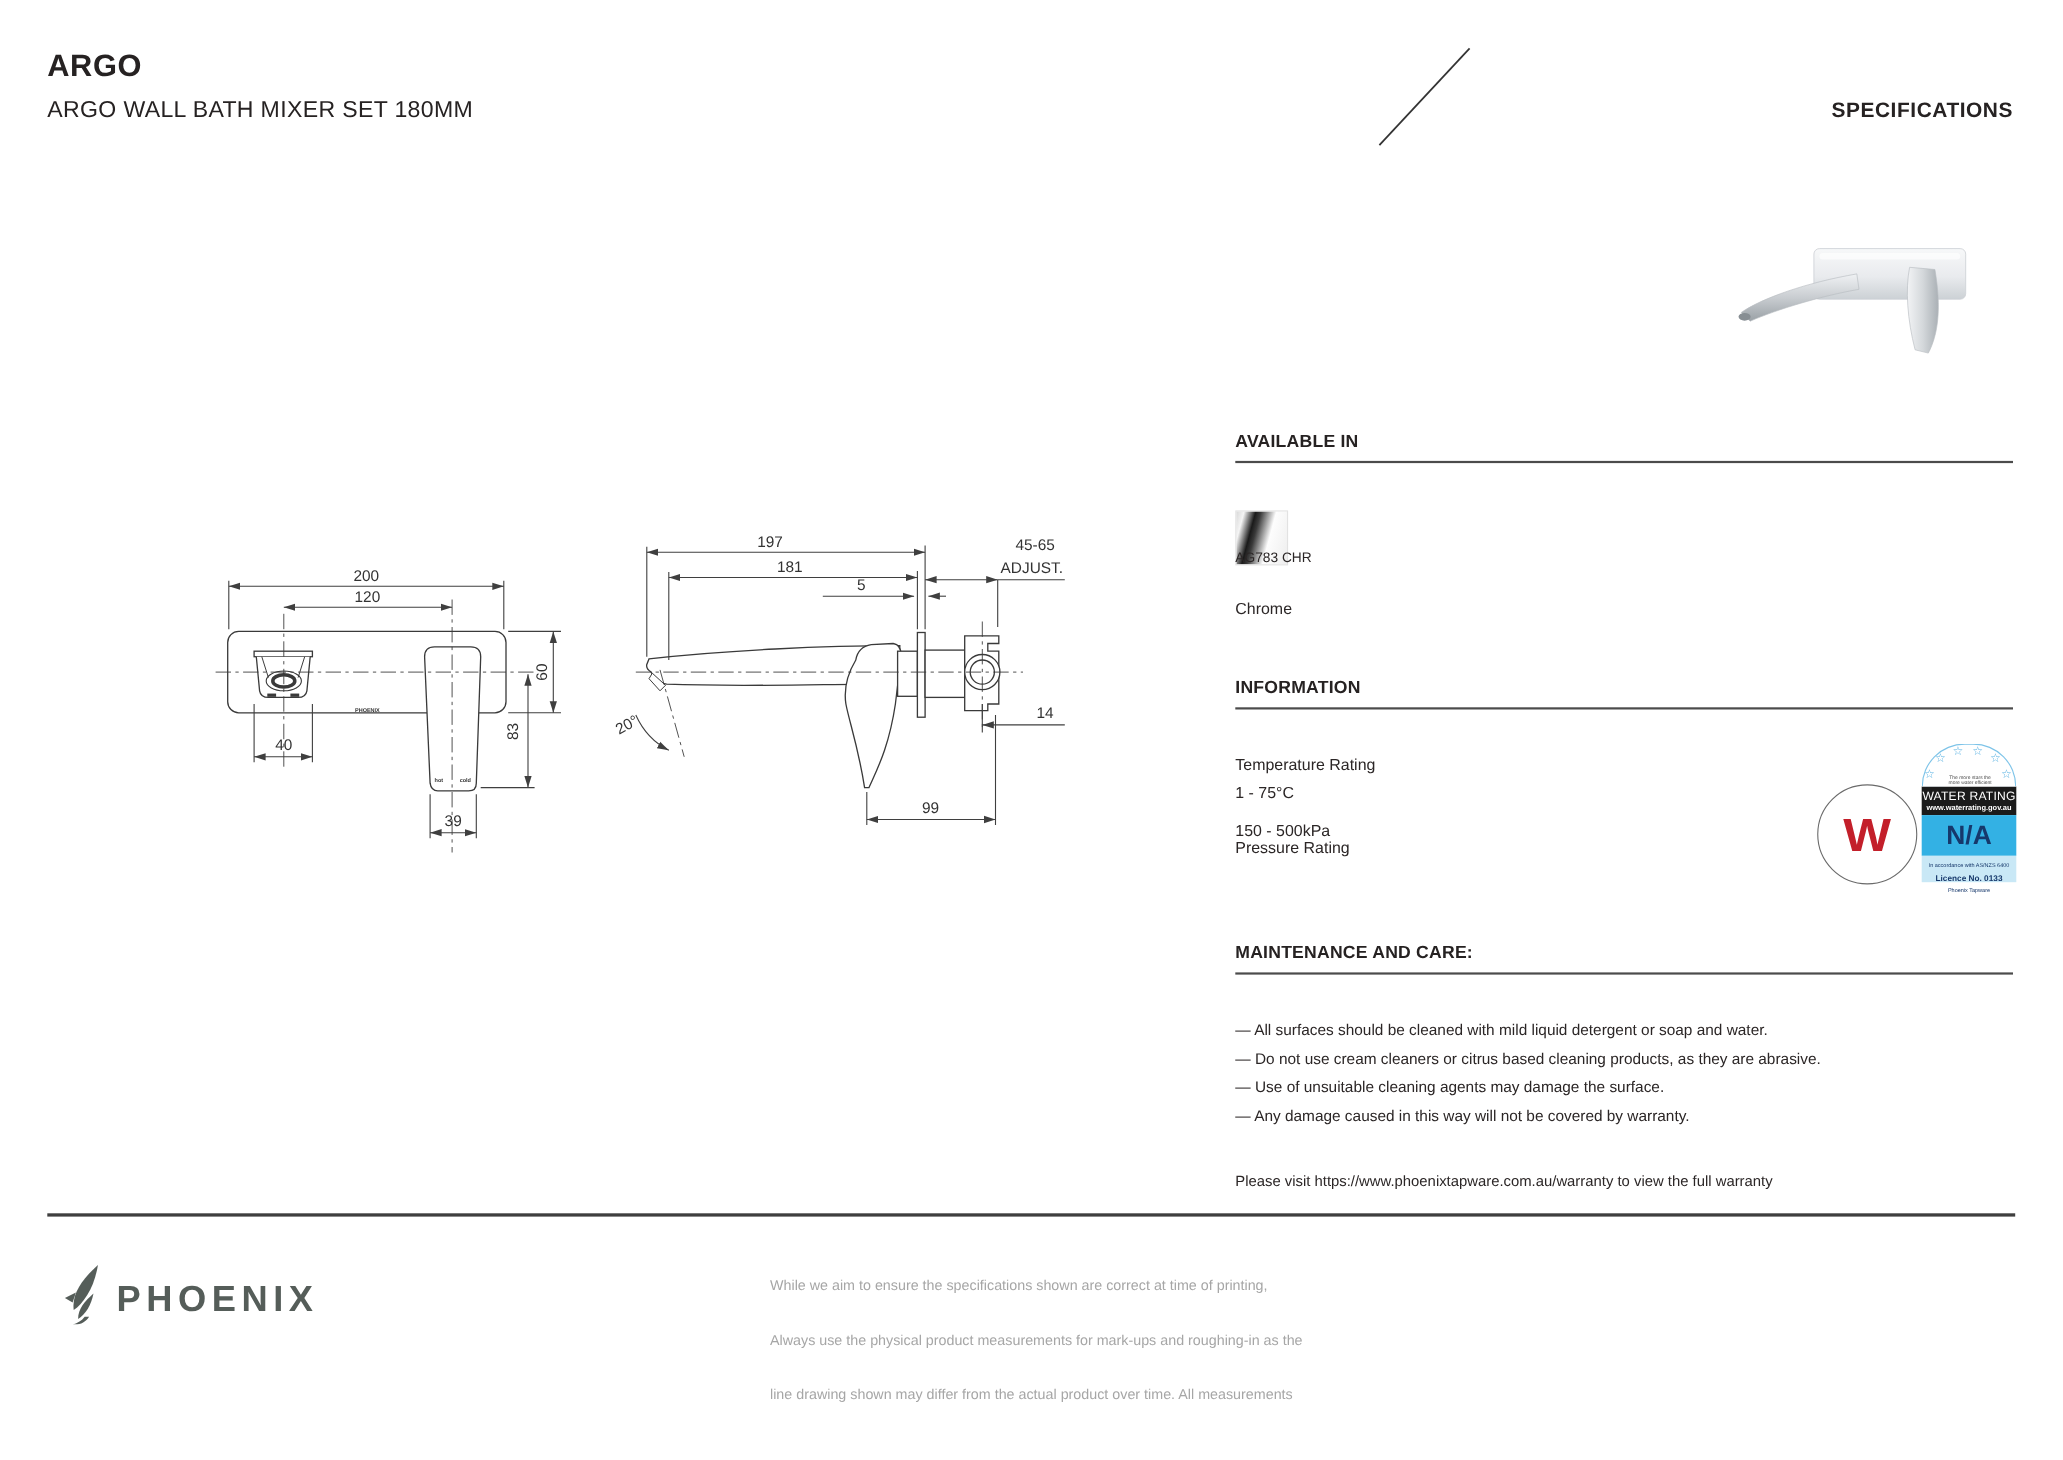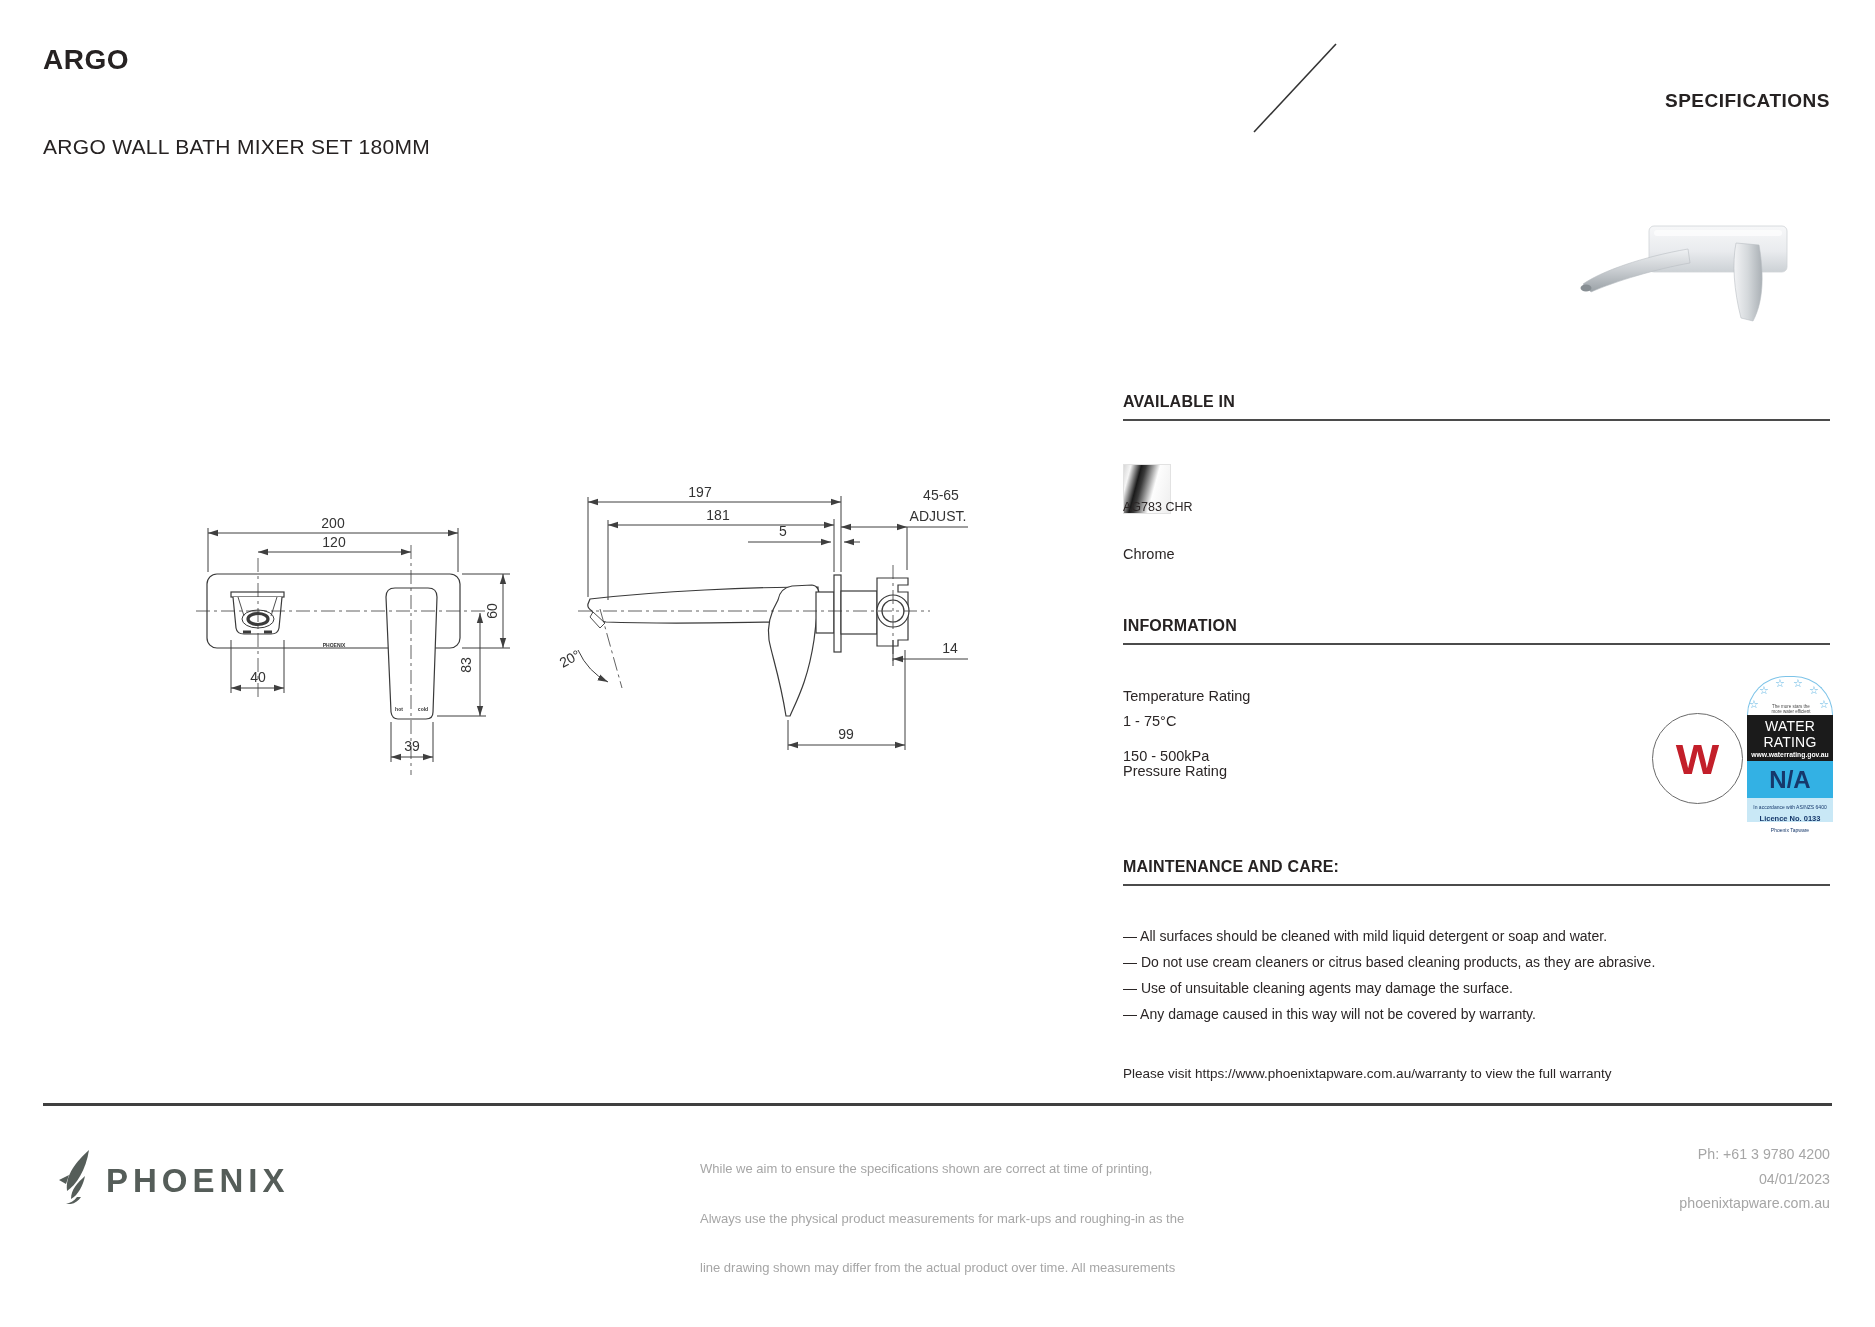--- a/index.html
+++ b/index.html
@@ -24,38 +24,38 @@
              display:flex;align-items:center;justify-content:center;}
   .wm-w{font-size:46px;font-weight:800;color:#c31f2a;transform:scaleY(.92);}
   
   .wr{width:86px;font-family:"Liberation Sans",sans-serif;}
   .wr-dome{position:relative;height:38px;border:1.2px solid #7cc3e8;border-bottom:none;
            border-radius:43px 43px 0 0;background:#fff;}
   .wr-star{position:absolute;font-size:11px;color:#5fb4e3;line-height:10px;}
   .wr-tag{position:absolute;left:20px;bottom:1px;width:46px;font-size:4.5px;line-height:5px;
           text-align:center;color:#4a4a4a;}
   .wr-bar{background:#1b1b1b;color:#fff;text-align:center;padding:3px 0 3px 0;}
-  .wr-bar-title{font-size:14px;letter-spacing:.2px;}
+  .wr-bar-title{font-size:11px;letter-spacing:.2px;}
   .wr-bar-url{font-size:6.8px;font-weight:700;margin-top:1px;}
   .wr-na{background:#33b1e4;height:37px;display:flex;align-items:center;justify-content:center;}
   .wr-na span{font-size:24px;font-weight:800;color:#16386b;}
   .wr-bot{background:#c9e8f6;height:24px;text-align:center;color:#16386b;}
   .wr-std{font-size:5px;padding-top:6px;}
   .wr-lic{font-size:7.5px;font-weight:700;margin-top:4px;}
   .wr-brand{font-size:5px;margin-top:4px;}
   .logo-text{font-size:33px;font-weight:700;letter-spacing:5px;color:#555d59;}
   svg text{font-family:"Liberation Sans",sans-serif;}
 </style>
 </head>
 <body>
 
 <div id="page">
 
   <div class="abs title" style="left:43px;top:44px;">ARGO</div>
-  <div class="abs subtitle" style="left:43px;top:88px;margin-top:47px;">ARGO WALL BATH MIXER SET 180MM</div>
+  <div class="abs subtitle" style="left:43px;top:88px;">ARGO WALL BATH MIXER SET 180MM</div>
 
   <svg class="abs" style="left:1248px;top:38px;" width="94" height="98" viewBox="0 0 94 98">
     <line x1="6" y1="94" x2="88" y2="6" stroke="#333333" stroke-width="1.6"></line>
   </svg>
   <div class="abs spec-label" style="left:1400px;top:90px;width:430px;">SPECIFICATIONS</div>
 
   <svg class="abs" style="left:1555px;top:170px;" width="260" height="160" viewBox="1555 170 260 160">
     <defs>
       <linearGradient id="pg" x1="0" y1="0" x2="0" y2="1">
         <stop offset="0" stop-color="#f7f8f9"></stop>
@@ -261,19 +261,14 @@
     </g>
   </svg>
   <div class="abs logo-text" style="left:106px;top:1162px;">PHOENIX</div>
 
   <div class="abs" style="left:700px;top:1130px;width:560px;">
     <div class="disc-line">While we aim to ensure the specifications shown are correct at time of printing,</div>
     <div class="disc-line">Always use the physical product measurements for mark-ups and roughing-in as the</div>
     <div class="disc-line">line drawing shown may differ from the actual product over time. All measurements</div>
   </div>
 
-  <div class="abs contact" style="left:1500px;top:1142px;width:330px;">
-    <div>Ph: +61 3 9780 4200</div>
-    <div>04/01/2023</div>
-    <div>phoenixtapware.com.au</div>
-  </div>
 
 </div>
 
 </body></html>

